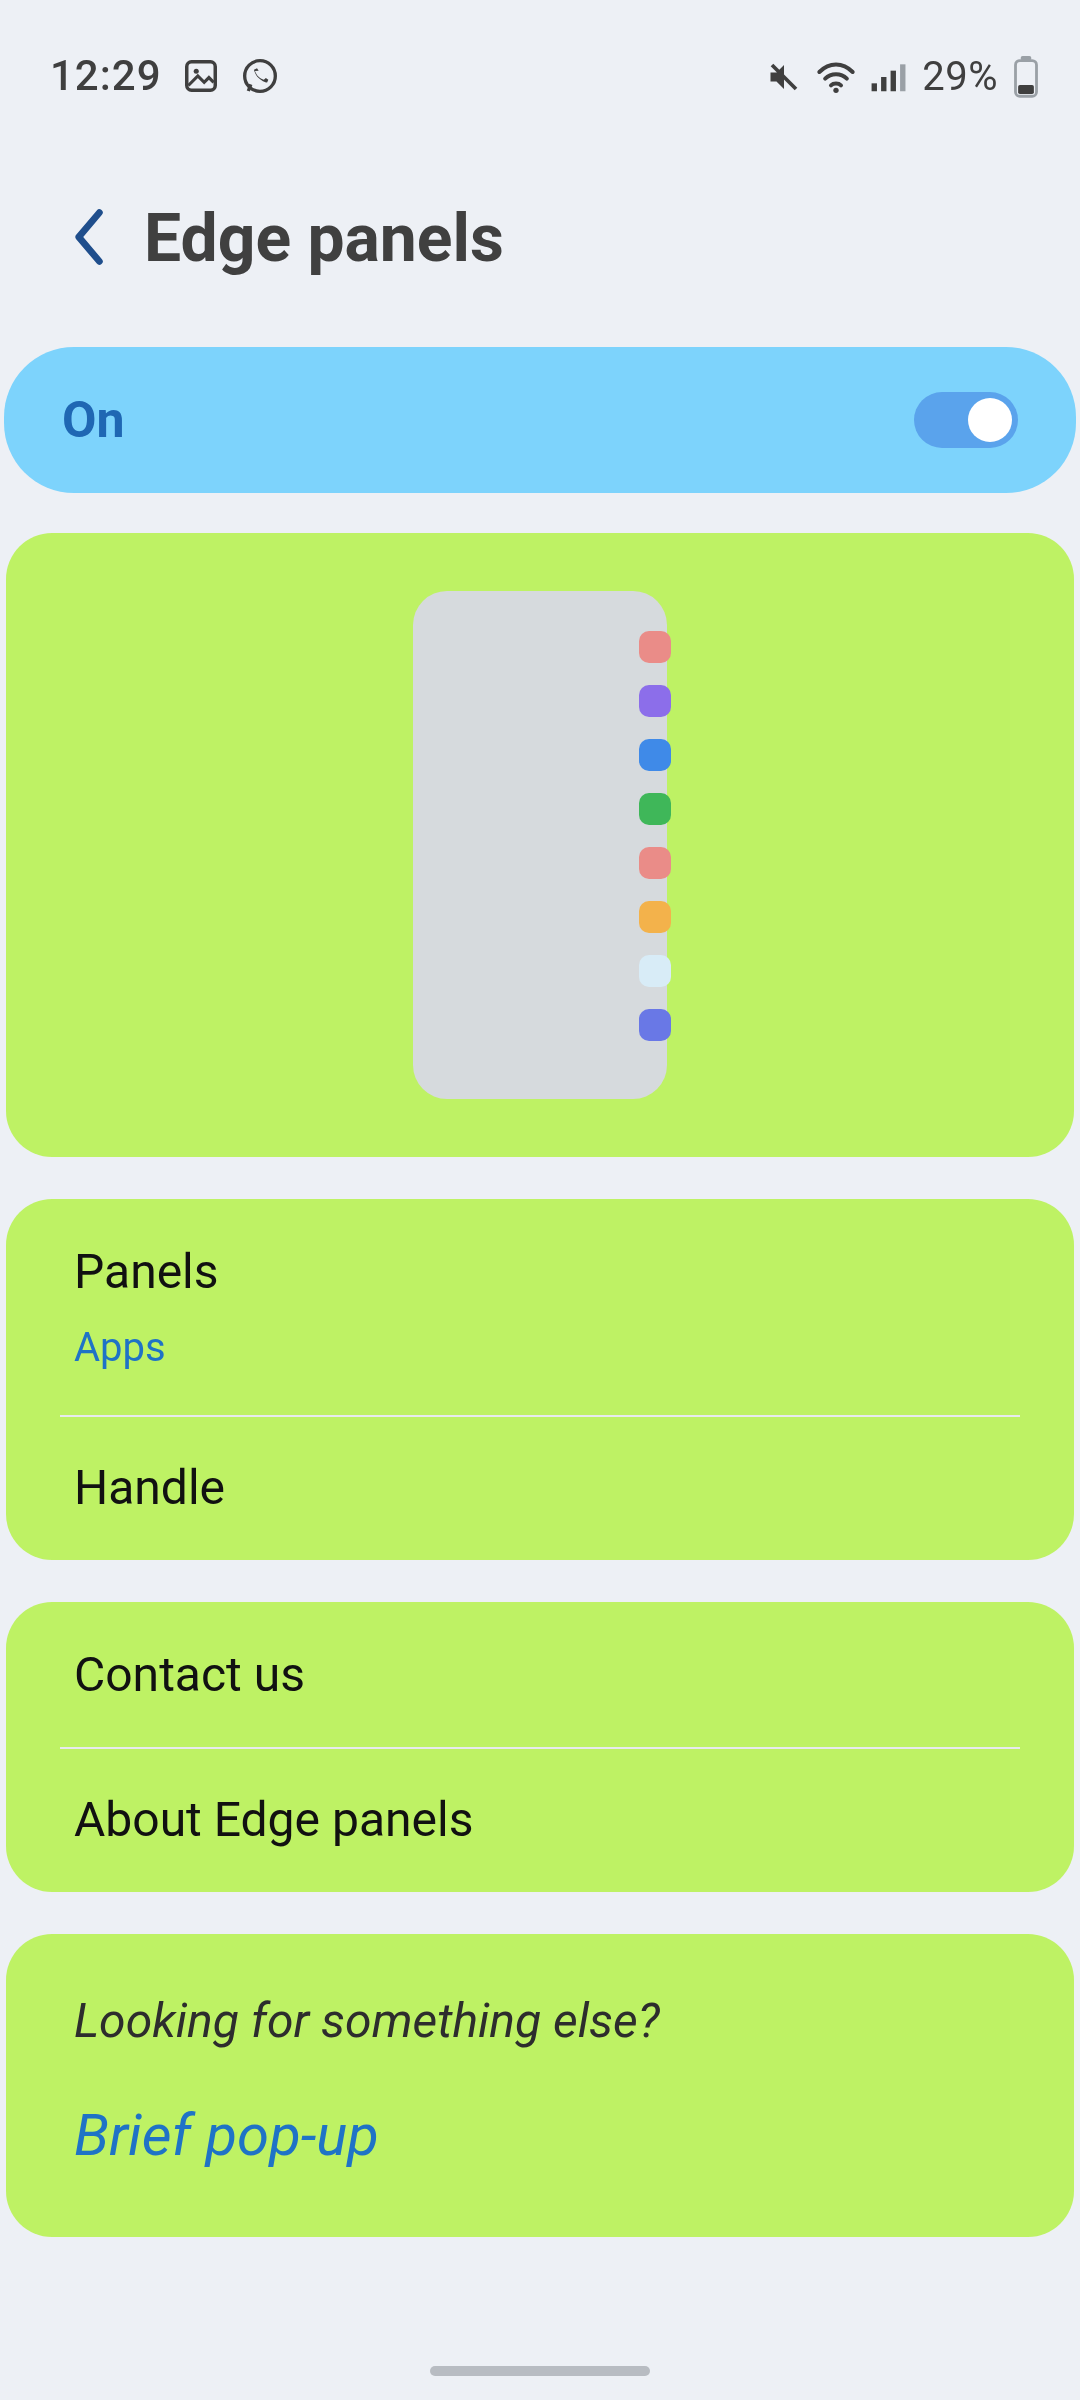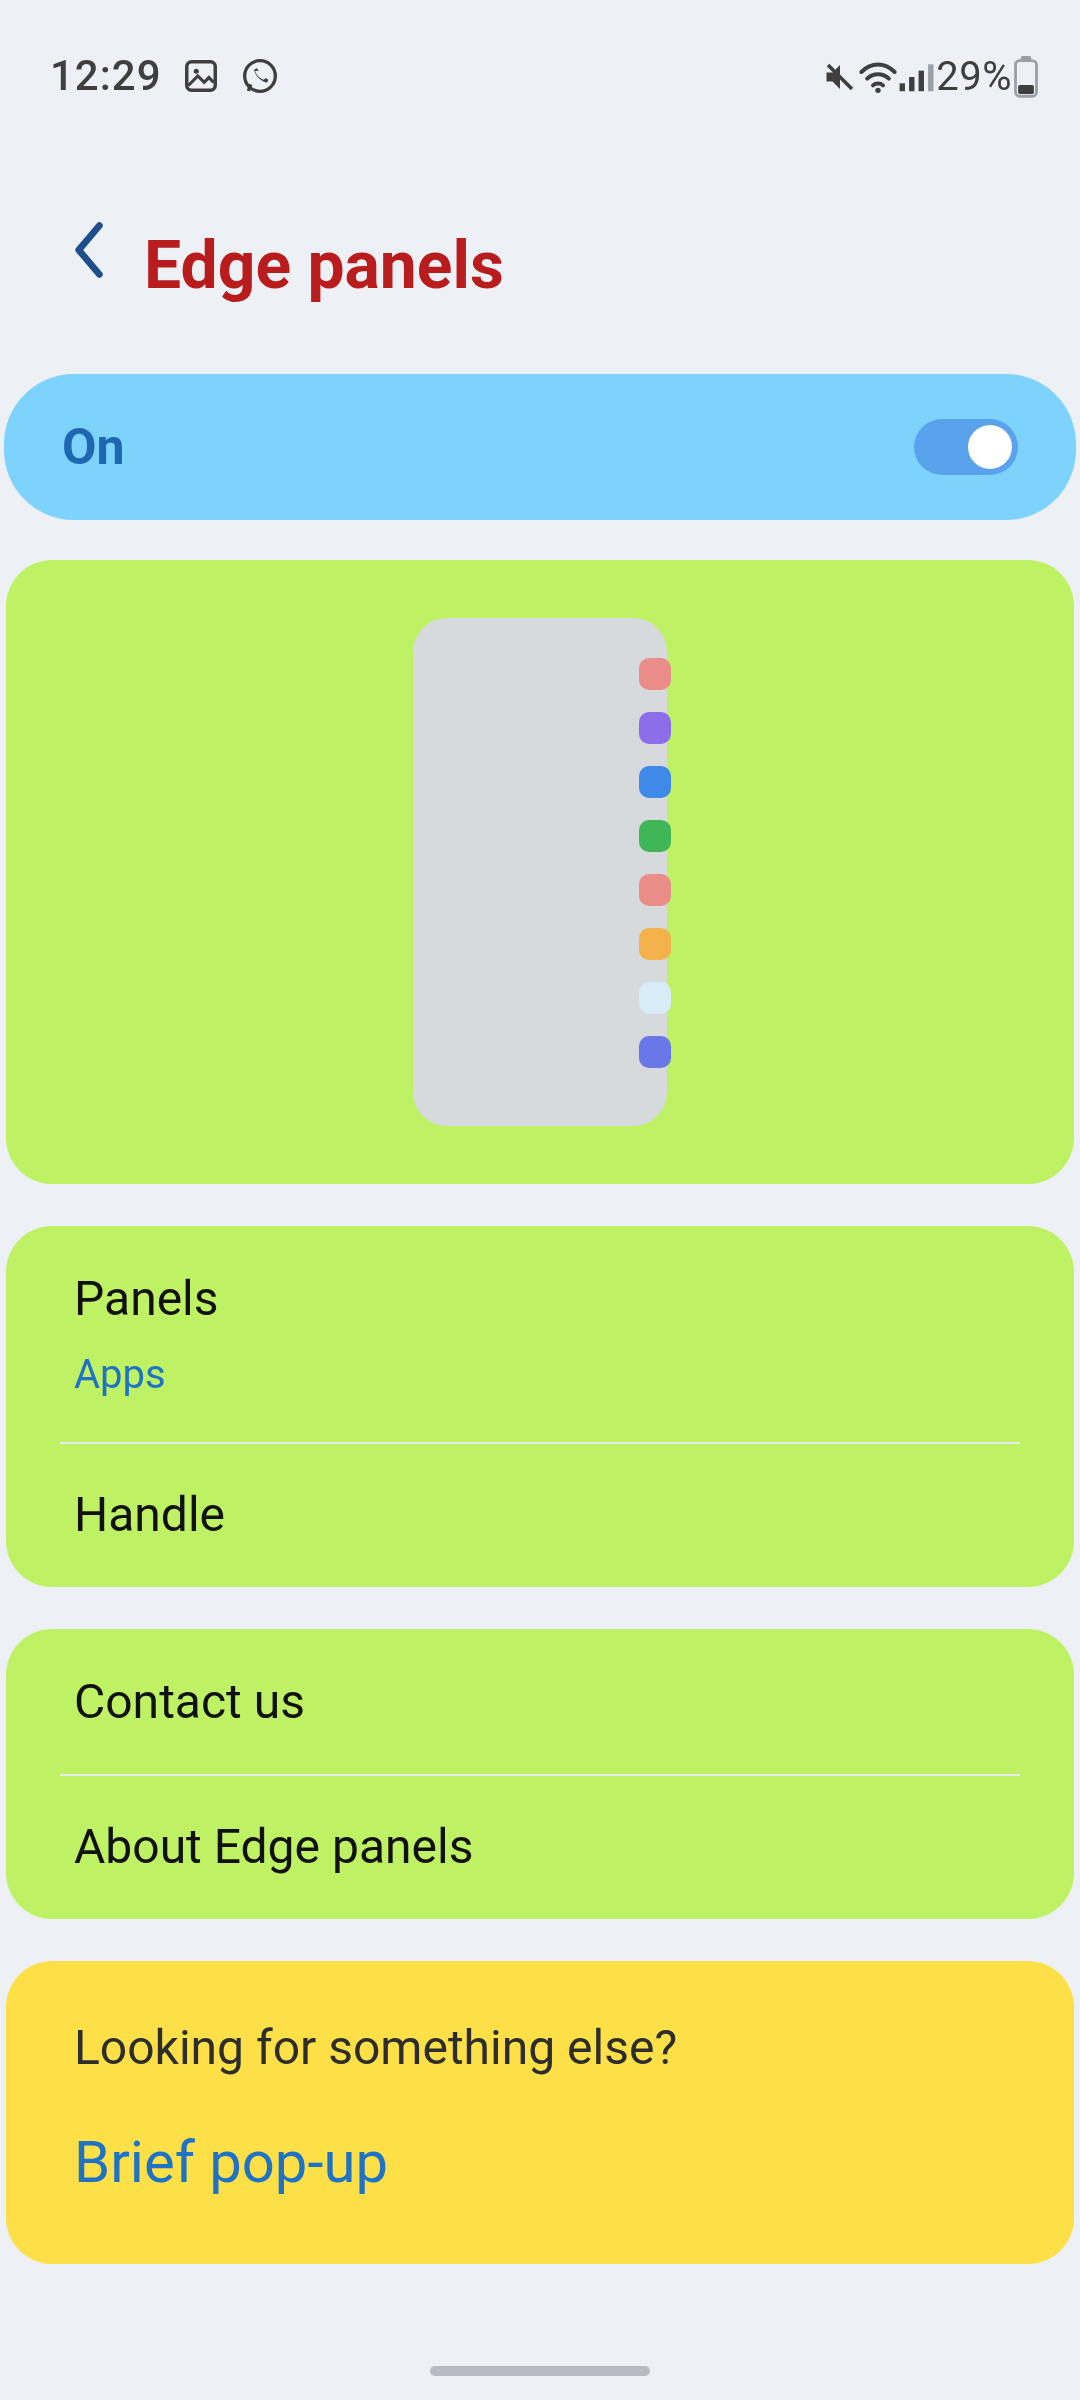--- a/index.html
+++ b/index.html
@@ -17,37 +17,36 @@
     display: flex;
     align-items: flex-end;
     justify-content: space-between;
     padding: 30px 40px 0 50px;
     height: 100px;
     font-size: 40px;
     color: #3f3f3f;
   }
   .status-left { display: flex; align-items: center; gap: 20px; }
   .status-left .time { font-size: 42px; font-weight: 500; letter-spacing: 1px; }
-  .status-right { display: flex; align-items: center; font-size: 40px; }
+  .status-right { display: flex; align-items: center; gap: 14px; font-size: 40px; }
   .status-icon svg { display: block; }
   .battery-pct { font-size: 40px; letter-spacing: 0.5px; }
 
   
   .header {
     display: flex;
     align-items: center;
     gap: 34px;
     padding: 100px 60px 70px 70px;
   }
   .back-btn { color: #1f4e8c; }
   .page-title {
     font-size: 66px;
     font-weight: 700;
-    color: #b91c1c;
-    margin-top: 27px;
+    color: #404040;
   }
 
   
   .power-card {
     margin: 0 4px 40px 4px;
     background: #7dd3fc;
     border-radius: 70px;
     padding: 44px 58px;
     display: flex;
     align-items: center;
@@ -122,24 +121,25 @@
     left: 54px;
     right: 54px;
     height: 2px;
     background: #e7eaee;
   }
   .row-title { font-size: 48px; color: #111; }
   .row-sub { font-size: 40px; color: #1f73c6; margin-top: 24px; }
 
   
   .suggest-card {
-    background: #fde047;
+    background: #bef264;
     border-radius: 46px;
     margin: 0 6px 42px 6px;
     padding: 58px 68px 68px 68px;
+    font-style: italic;
   }
   .suggest-title { font-size: 48px; color: #2d2d2d; }
   .suggest-link { font-size: 58px; color: #1f73c6; margin-top: 52px; }
 
   
   .gesture-bar {
     position: absolute;
     bottom: 24px;
     left: 50%;
     transform: translateX(-50%);

